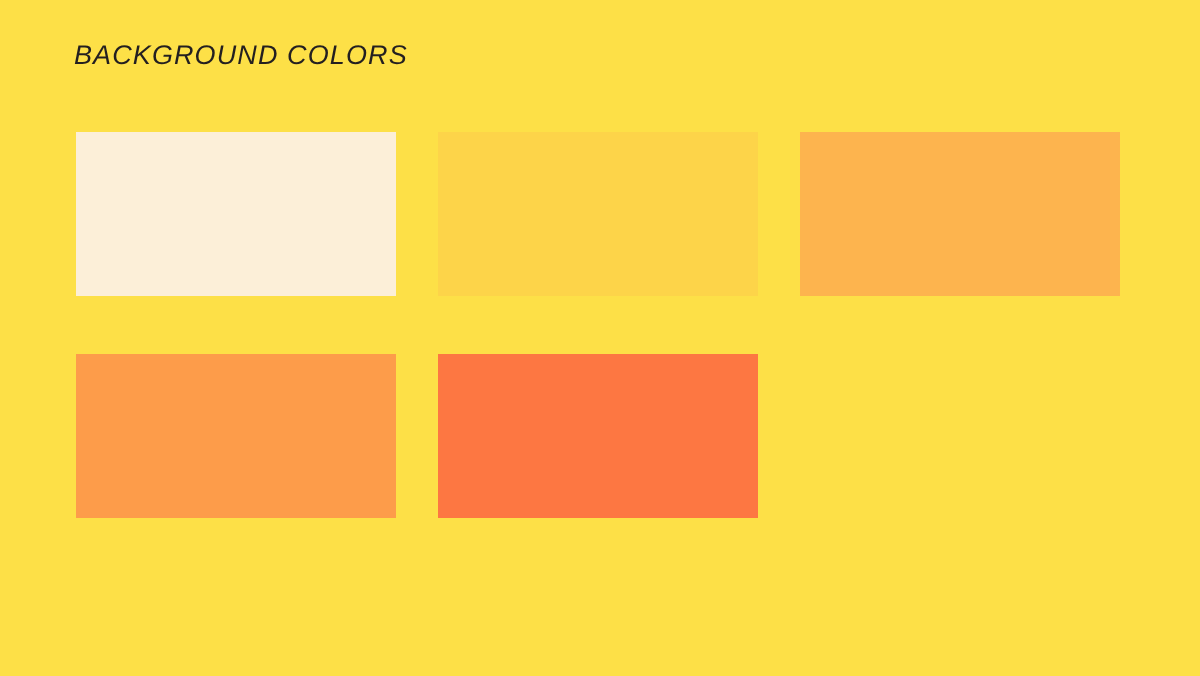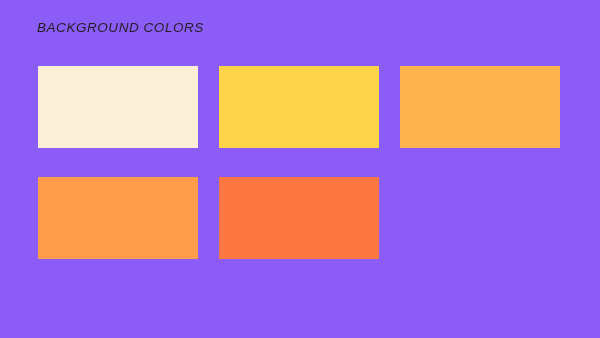--- a/index.html
+++ b/index.html
@@ -11,21 +11,21 @@
     height: 338px;
     background: #ffffff;
     font-family: "Liberation Sans", sans-serif;
     overflow: hidden;
     position: relative;
   }
 
   #slide {
     position: absolute;
     inset: 0;
-    background: #8b5cf6;
+    background: #fde047;
   }
 
   #page-title {
     position: absolute;
     left: 37px;
     top: 21px;
     font-family: "Liberation Sans", sans-serif;
     font-style: italic;
     font-weight: 400;
     font-size: 13.5px;

